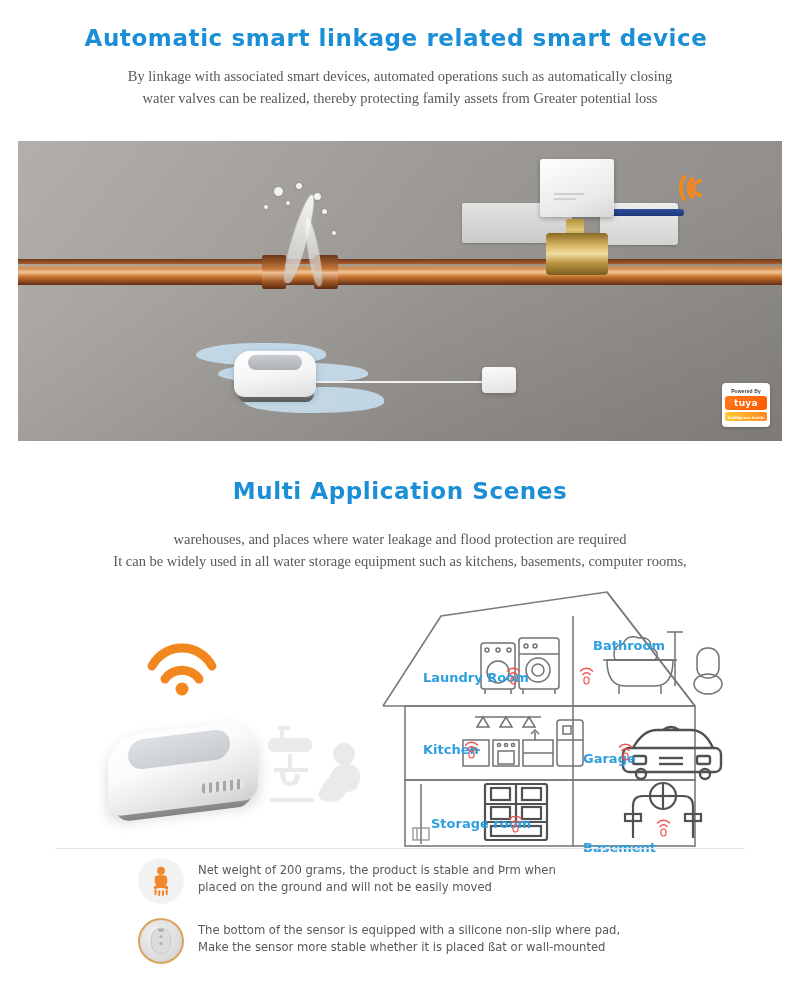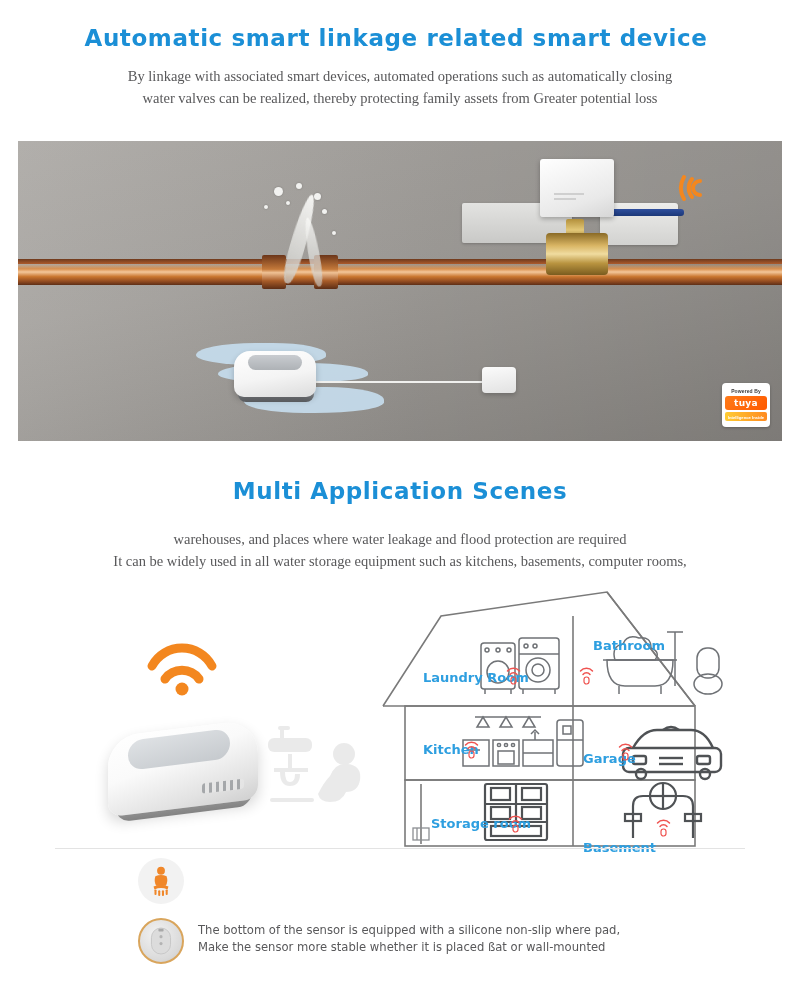--- a/index.html
+++ b/index.html
@@ -500,20 +500,24 @@
           <ellipse cx="15" cy="5" rx="4.2" ry="4.2"></ellipse>
           <path d="M9 11 q6 -3 12 0 q2 6 -1 10 h-10 q-3 -4 -1 -10z"></path>
           <path d="M7 22 q8 -4 16 0 l-1 3 q-7 -3 -14 0z"></path>
           <rect x="8" y="25" width="2.2" height="6" rx="1"></rect>
           <rect x="12" y="26" width="2.2" height="6" rx="1"></rect>
           <rect x="16" y="26" width="2.2" height="6" rx="1"></rect>
           <rect x="20" y="25" width="2.2" height="6" rx="1"></rect>
         </g>
       </svg>
     </div>
+    <div class="feat-text">
+      <div>Net weight of 200 grams, the product is stable and Þrm when</div>
+      <div>placed on the ground and will not be easily moved</div>
+    </div>
   </div>
 
   <div class="feature-row" id="feature-1">
     <div class="feat-icon-wrap photo">
       <svg viewBox="0 0 30 34" width="26" height="30">
         <rect x="4" y="2" width="22" height="30" rx="11" fill="#dcdcdc" stroke="#c4c4c4" stroke-width="1"></rect>
         <circle cx="15" cy="12" r="1.8" fill="#b3b3b3"></circle>
         <circle cx="15" cy="20" r="1.8" fill="#b3b3b3"></circle>
         <rect x="12" y="3" width="6" height="3" rx="1" fill="#a8a8a8"></rect>
       </svg>

